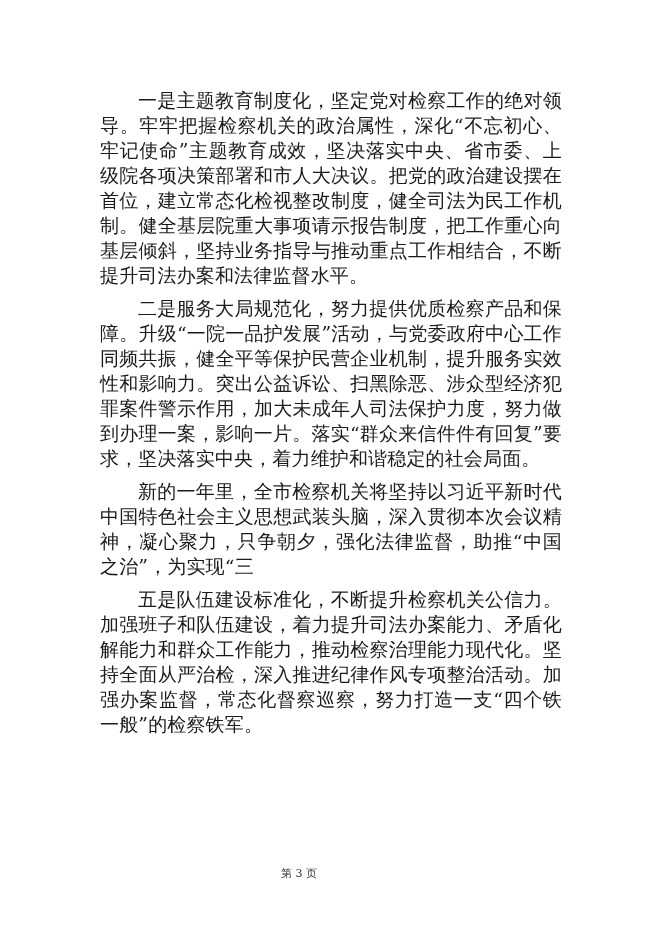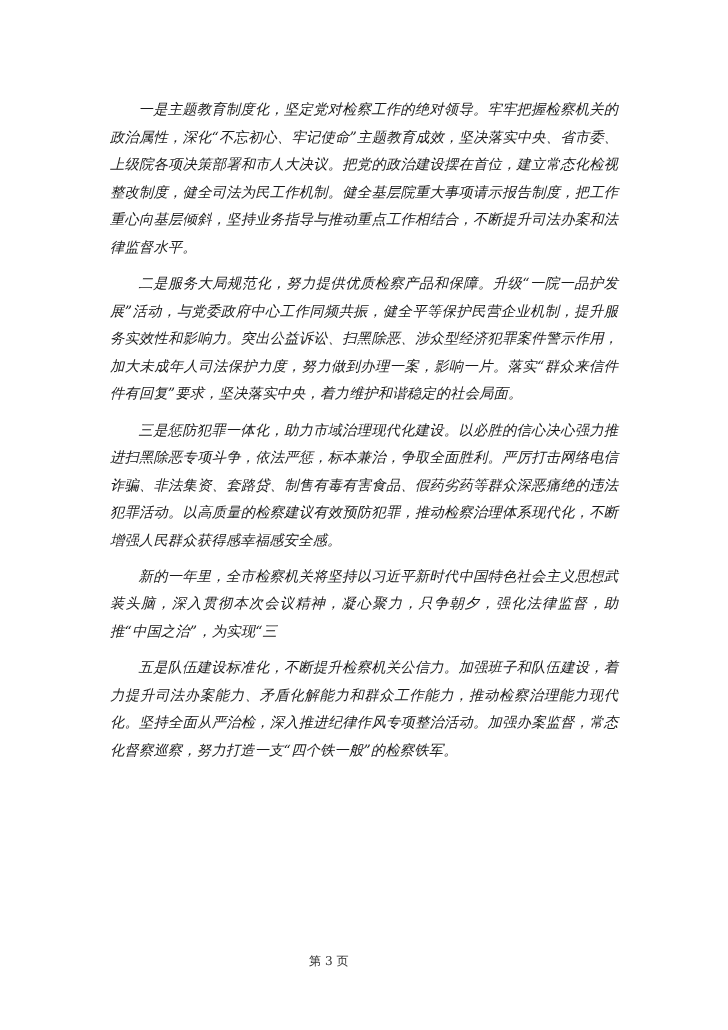--- a/index.html
+++ b/index.html
@@ -16,41 +16,39 @@
       color: #1a1a1a;
     }
     .page {
       position: absolute;
       left: 100px;
       top: 88px;
       width: 462px;
     }
     .para {
       margin: 0 0 8px 0;
-      font-size: 13px;
+      font-size: 19px;
       line-height: 25px;
       text-indent: 2em;
       text-align: justify;
       letter-spacing: 0.15px;
-      font-style: italic;
     }
     .footer {
       position: absolute;
       left: 0;
       width: 598px;
       top: 866px;
       text-align: center;
       font-size: 11px;
       color: #333;
     }
   </style>
 </head>
 <body>
 
 <div class="page">
   <p class="para">一是主题教育制度化，坚定党对检察工作的绝对领导。牢牢把握检察机关的政治属性，深化“不忘初心、牢记使命”主题教育成效，坚决落实中央、省市委、上级院各项决策部署和市人大决议。把党的政治建设摆在首位，建立常态化检视整改制度，健全司法为民工作机制。健全基层院重大事项请示报告制度，把工作重心向基层倾斜，坚持业务指导与推动重点工作相结合，不断提升司法办案和法律监督水平。</p>
   <p class="para">二是服务大局规范化，努力提供优质检察产品和保障。升级“一院一品护发展”活动，与党委政府中心工作同频共振，健全平等保护民营企业机制，提升服务实效性和影响力。突出公益诉讼、扫黑除恶、涉众型经济犯罪案件警示作用，加大未成年人司法保护力度，努力做到办理一案，影响一片。落实“群众来信件件有回复”要求，坚决落实中央，着力维护和谐稳定的社会局面。</p>
-  <p class="para">三是惩防犯罪一体化，助力市域治理现代化建设。以必胜的信心决心强力推进扫黑除恶专项斗争，依法严惩，标本兼治，争取全面胜利。严厉打击网络电信诈骗、非法集资、套路贷、制售有毒有害食品、假药劣药等群众深恶痛绝的违法犯罪活动。以高质量的检察建议有效预防犯罪，推动检察治理体系现代化，不断增强人民群众获得感幸福感安全感。</p>
   <p class="para">新的一年里，全市检察机关将坚持以习近平新时代中国特色社会主义思想武装头脑，深入贯彻本次会议精神，凝心聚力，只争朝夕，强化法律监督，助推“中国之治”，为实现“三</p>
   <p class="para">五是队伍建设标准化，不断提升检察机关公信力。加强班子和队伍建设，着力提升司法办案能力、矛盾化解能力和群众工作能力，推动检察治理能力现代化。坚持全面从严治检，深入推进纪律作风专项整治活动。加强办案监督，常态化督察巡察，努力打造一支“四个铁一般”的检察铁军。</p>
 </div>
 
 <div class="footer">第 3 页</div>
 
 </body></html>

